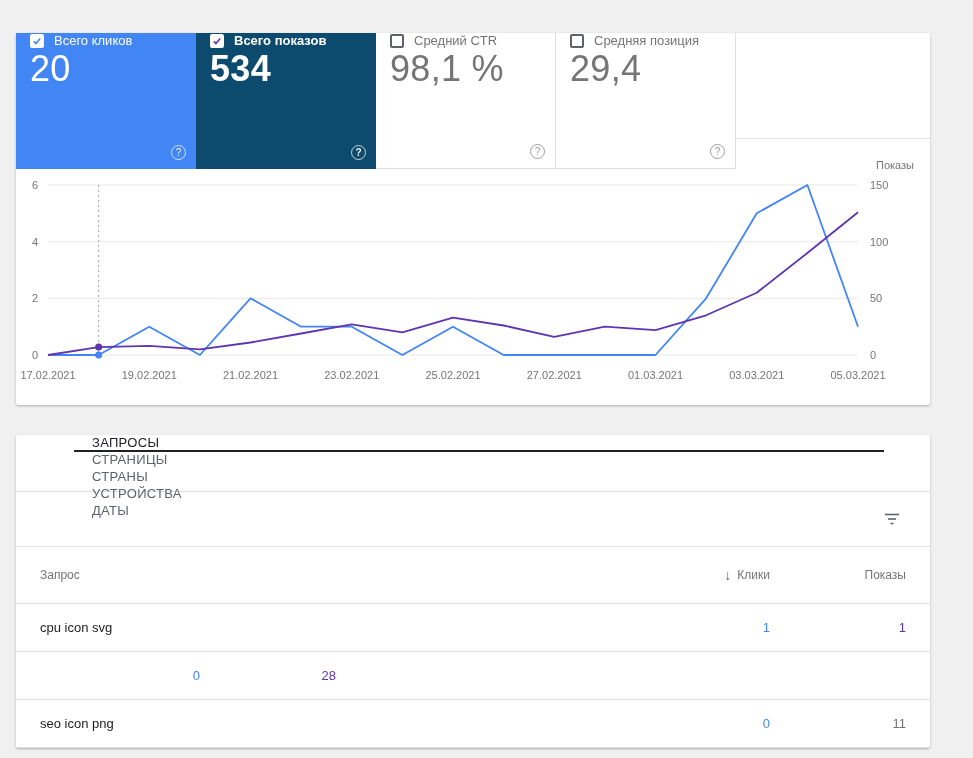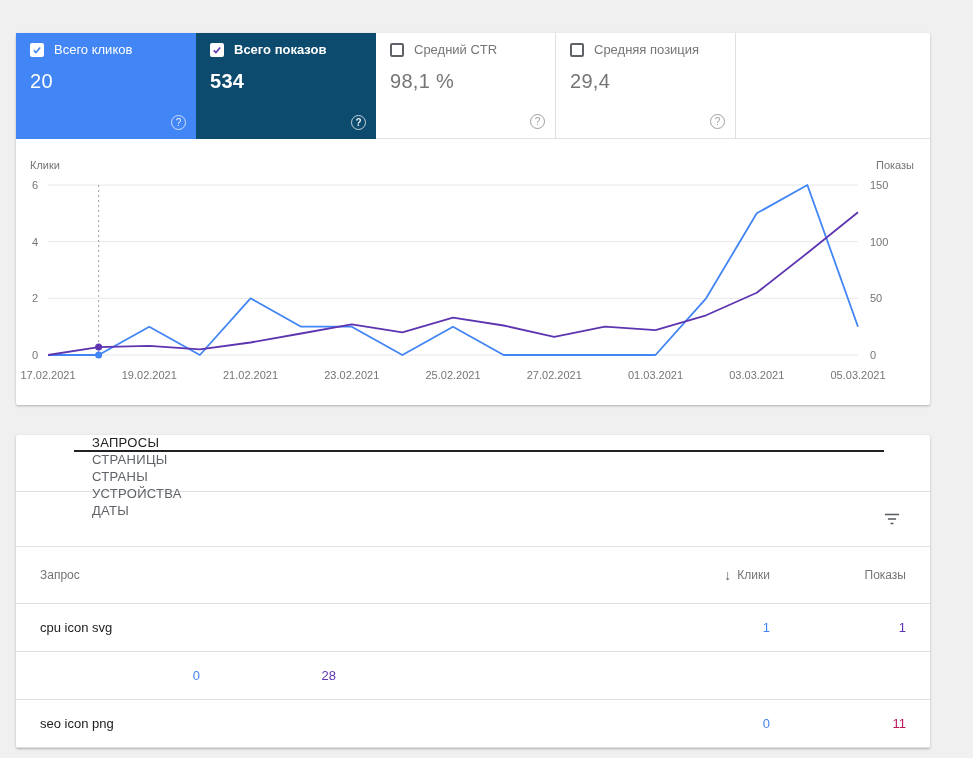--- a/index.html
+++ b/index.html
@@ -14,39 +14,39 @@
   .card {
     width: 914px;
     background: #fff;
     border-radius: 2px;
     box-shadow: 0 1px 2px rgba(60,64,67,.25), 0 1px 3px rgba(60,64,67,.12);
   }
 
   
   .metric-tiles { display: flex; height: 106px; }
   .tile {
-    width: 180px; height: 106px; position: relative;
-    padding: 9px 14px; cursor: pointer; background: #fff;
+    width: 180px; height: 136px; position: relative;
+    padding: 0 14px; cursor: pointer; background: #fff;
     border-right: 1px solid #e0e0e0; border-bottom: 1px solid #e0e0e0;
   }
   .tile.colored { border-right: none; border-bottom: none; }
   .tiles-filler { flex: 1; border-bottom: 1px solid #e0e0e0; }
   .tile-top { display: flex; align-items: center; gap: 10px; }
   .checkbox {
     width: 14px; height: 14px; flex: 0 0 14px;
     border: 2px solid #5f6368; border-radius: 2px;
     display: inline-flex; align-items: center; justify-content: center;
     background: transparent;
   }
   .checkbox svg { display: none; }
   .checkbox.checked { background: #fff; border-color: #fff; }
   .checkbox.checked svg { display: block; }
   .tile-label { font-size: 13px; color: #757575; white-space: nowrap; }
   .tile.colored .tile-label { color: #fff; }
-  .tile-value { font-size: 20px; color: #757575; margin-top: 13px; letter-spacing: .3px; }
+  .tile-value { font-size: 36px; color: #757575; letter-spacing: .3px; }
   .tile.colored .tile-value { color: #fff; }
   .help {
     position: absolute; right: 10px; bottom: 9px;
     width: 15px; height: 15px; border-radius: 50%;
     border: 1px solid #9e9e9e; color: #9e9e9e;
     font-size: 10px; line-height: 13px; text-align: center;
     cursor: pointer;
   }
   .tile.colored .help { border-color: rgba(255,255,255,.75); color: rgba(255,255,255,.9); }
 
@@ -216,17 +216,17 @@
       <div class="col-clicks" style="color: rgb(66, 133, 244);">1</div>
       <div class="col-impr" style="color: rgb(94, 53, 177);">1</div>
     </div>
     <div class="trow">
       <div class="col-clicks" style="color: rgb(66, 133, 244);">0</div>
       <div class="col-impr" style="color: rgb(94, 53, 177);">28</div>
     </div>
     <div class="trow">
       <div class="col-query">seo icon png</div>
       <div class="col-clicks" style="color: rgb(66, 133, 244);">0</div>
-      <div class="col-impr" style="color: #be185d;">11</div>
+      <div class="col-impr" style="color: #737373;">11</div>
     </div>
 
   </section>
 </div>
 
 </body></html>

